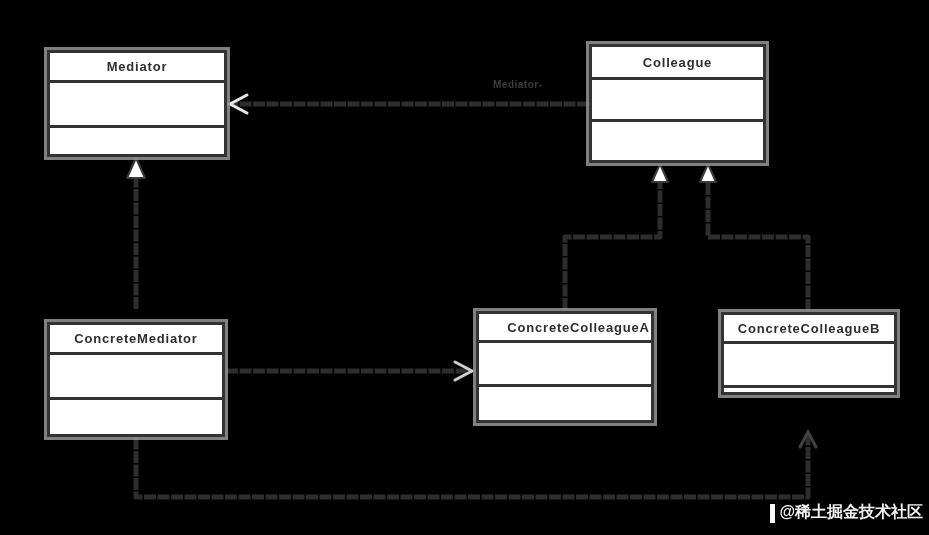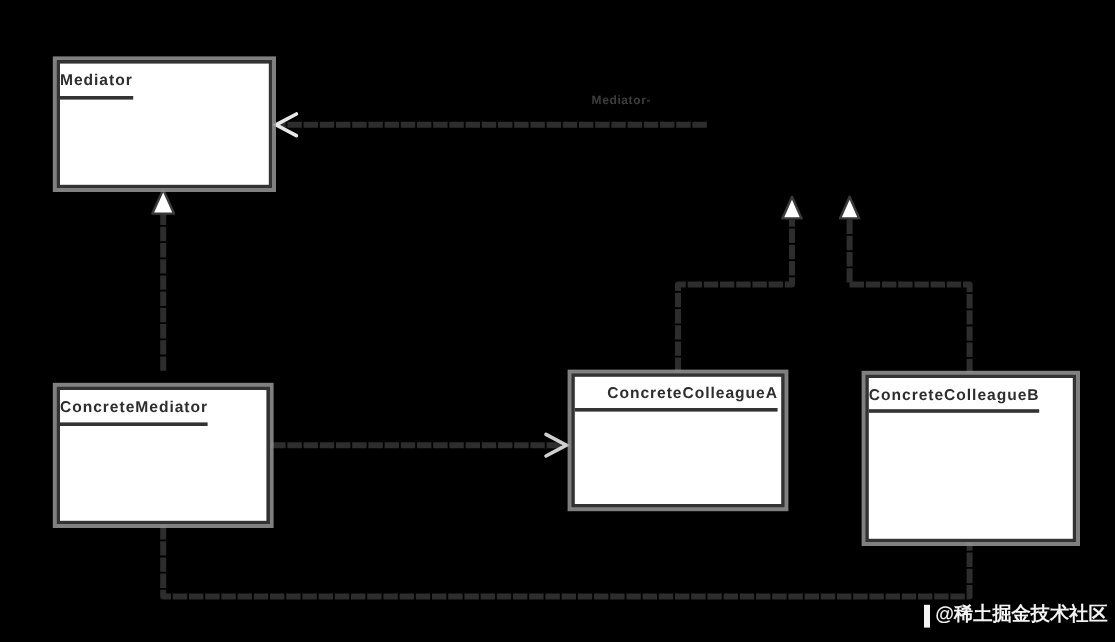--- a/index.html
+++ b/index.html
@@ -16,21 +16,21 @@
     left: 0; top: 0;
     width: 929px; height: 535px;
   }
   .uml-class {
     position: absolute;
     box-sizing: border-box;
     background: #ffffff;
     border: 3px solid #333333;
     box-shadow: 0 0 0 3px rgba(150,150,150,0.85);
     display: flex;
-    flex-direction: row;
+    flex-direction: column;
   }
   .uml-title {
     box-sizing: border-box;
     border-bottom: 3px solid #333333;
     display: flex;
     align-items: center;
     justify-content: center;
     font-size: 13px;
     font-weight: bold;
     letter-spacing: 0.8px;
@@ -52,21 +52,21 @@
   #box-colleague .uml-attrs { height: 42px; }
 
   #box-concrete-mediator            { left: 47px;  top: 322px; width: 178px; height: 115px; }
   #box-concrete-mediator .uml-title { height: 30px; }
   #box-concrete-mediator .uml-attrs { height: 45px; }
 
   #box-concrete-colleague-a            { left: 476px; top: 311px; width: 178px; height: 112px; }
   #box-concrete-colleague-a .uml-title { height: 29px; padding-left: 27px; }
   #box-concrete-colleague-a .uml-attrs { height: 44px; }
 
-  #box-concrete-colleague-b            { left: 721px; top: 312px; width: 176px; height: 140px; }
+  #box-concrete-colleague-b            { left: 721px; top: 312px; width: 176px; height: 83px; }
   #box-concrete-colleague-b .uml-title { height: 29px; }
   #box-concrete-colleague-b .uml-attrs { height: 44px; }
 
   .edge-label {
     position: absolute;
     left: 493px;
     top: 79px;
     font-size: 10px;
     font-weight: 600;
     letter-spacing: 0.5px;
@@ -122,20 +122,25 @@
       <path stroke="#424242" d="M800 447 L808 432 L816 447"></path>
     </g>
   </svg>
 
   <div class="uml-class" id="box-mediator">
     <div class="uml-title">Mediator</div>
     <div class="uml-attrs"></div>
     <div class="uml-methods"></div>
   </div>
 
+  <div class="uml-class" id="box-colleague">
+    <div class="uml-title">Colleague</div>
+    <div class="uml-attrs"></div>
+    <div class="uml-methods"></div>
+  </div>
 
   <div class="uml-class" id="box-concrete-mediator">
     <div class="uml-title">ConcreteMediator</div>
     <div class="uml-attrs"></div>
     <div class="uml-methods"></div>
   </div>
 
   <div class="uml-class" id="box-concrete-colleague-a">
     <div class="uml-title">ConcreteColleagueA</div>
     <div class="uml-attrs"></div>

